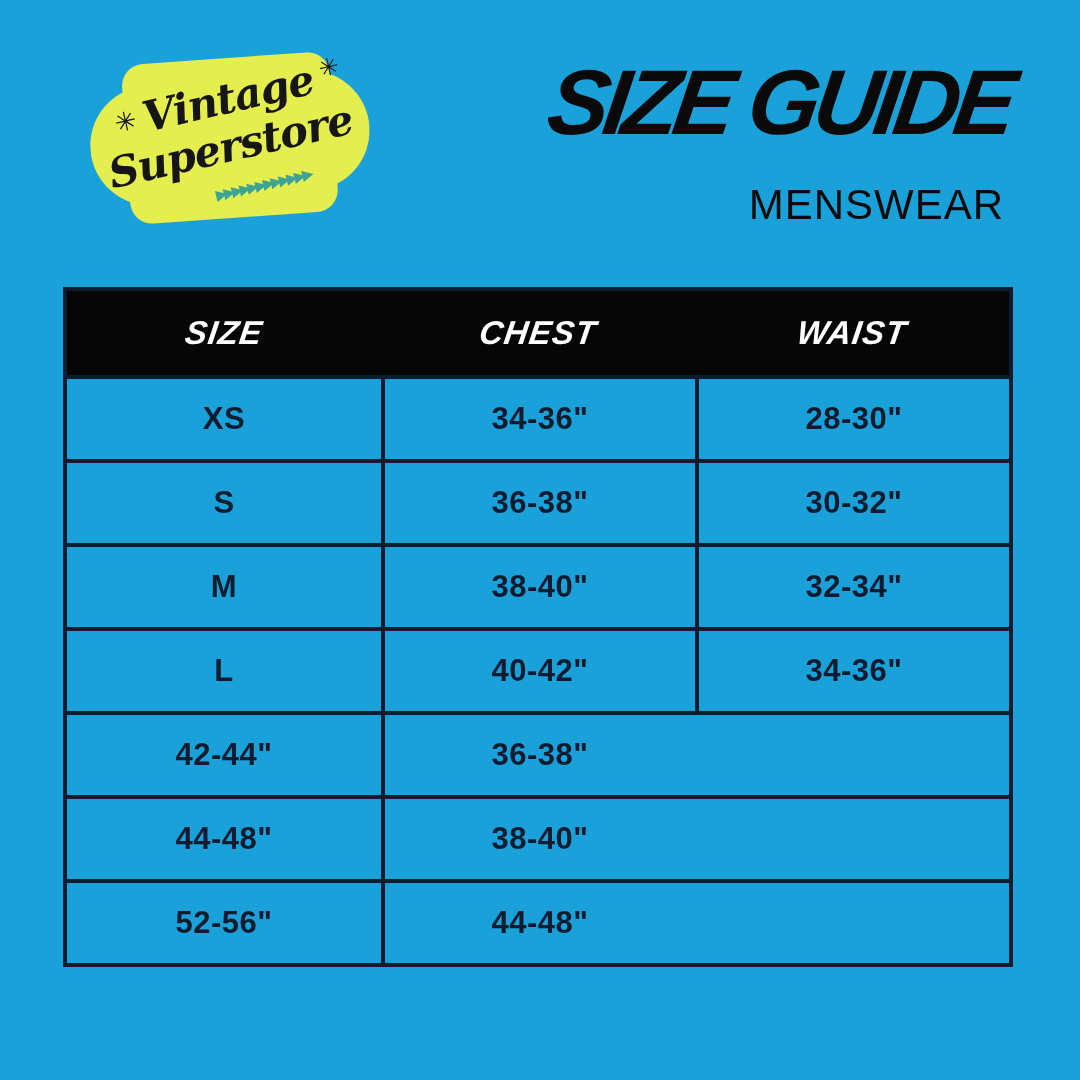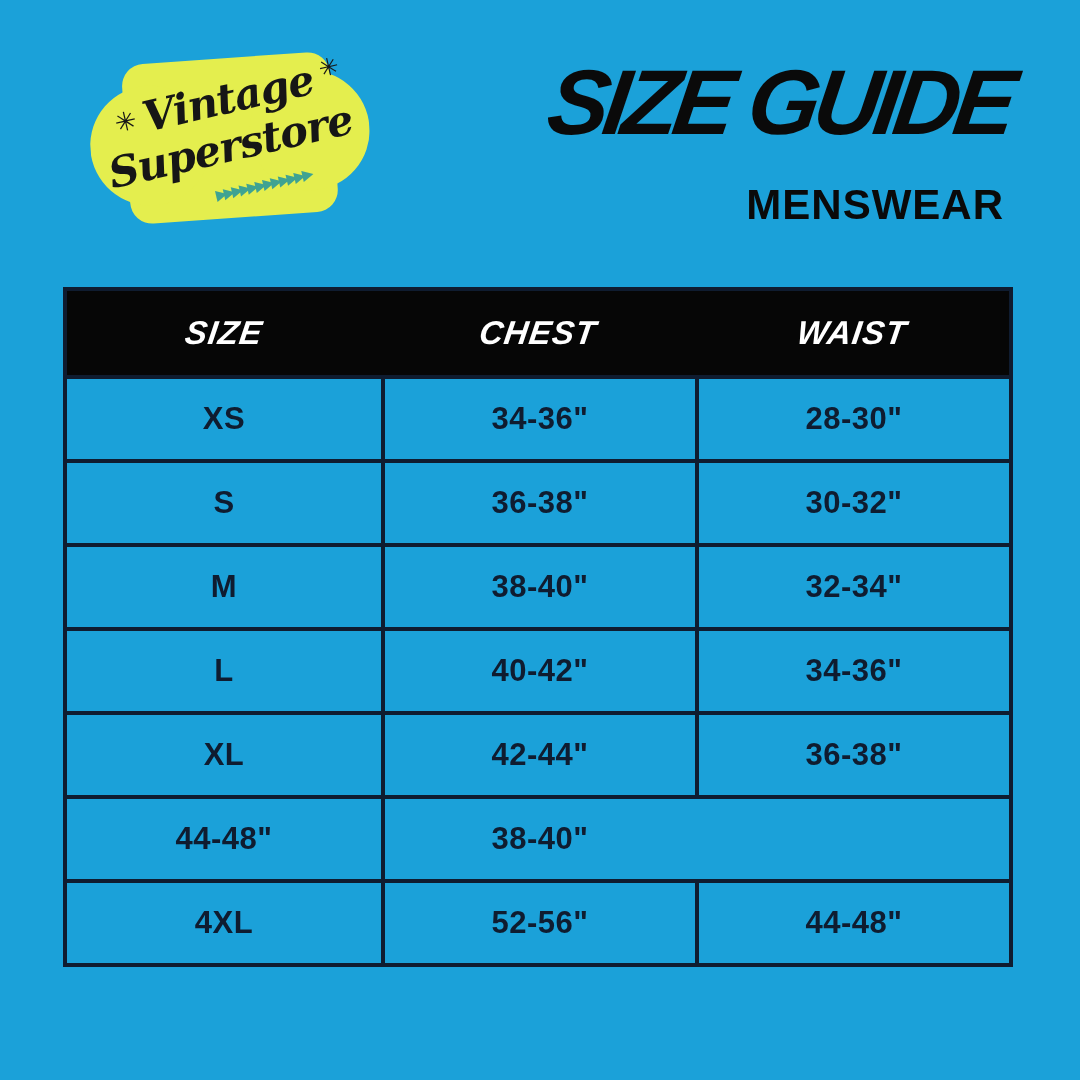--- a/index.html
+++ b/index.html
@@ -45,21 +45,21 @@
     text-align:right;
   }
   .title{
     font-size:92px;font-weight:900;font-style:italic;
     letter-spacing:-6px;color:#0a0a0a;
     transform:skewX(-8deg);
     white-space:nowrap;
   }
   .subtitle{
     margin-top:26px;margin-right:6px;
-    font-size:42px;font-weight:bold;
+    font-size:42px;font-weight:normal;
     letter-spacing:1px;color:#0a0a0a;
   }
 
   
   .size-table{
     position:absolute;left:63px;top:287px;width:950px;
     box-sizing:border-box;
     border:4px solid #0f1c30;
   }
   .thead{
@@ -132,28 +132,26 @@
       <div class="td">M</div>
       <div class="td">38-40"</div>
       <div class="td">32-34"</div>
     </div>
     <div class="trow">
       <div class="td">L</div>
       <div class="td">40-42"</div>
       <div class="td">34-36"</div>
     </div>
     <div class="trow">
-      <div class="td">XL</div>
       <div class="td">42-44"</div>
       <div class="td">36-38"</div>
     </div>
     <div class="trow">
       <div class="td">44-48"</div>
       <div class="td">38-40"</div>
     </div>
     <div class="trow">
-      <div class="td">4XL</div>
       <div class="td">52-56"</div>
       <div class="td">44-48"</div>
     </div>
   </div>
 
 </div>
 
 </body></html>

